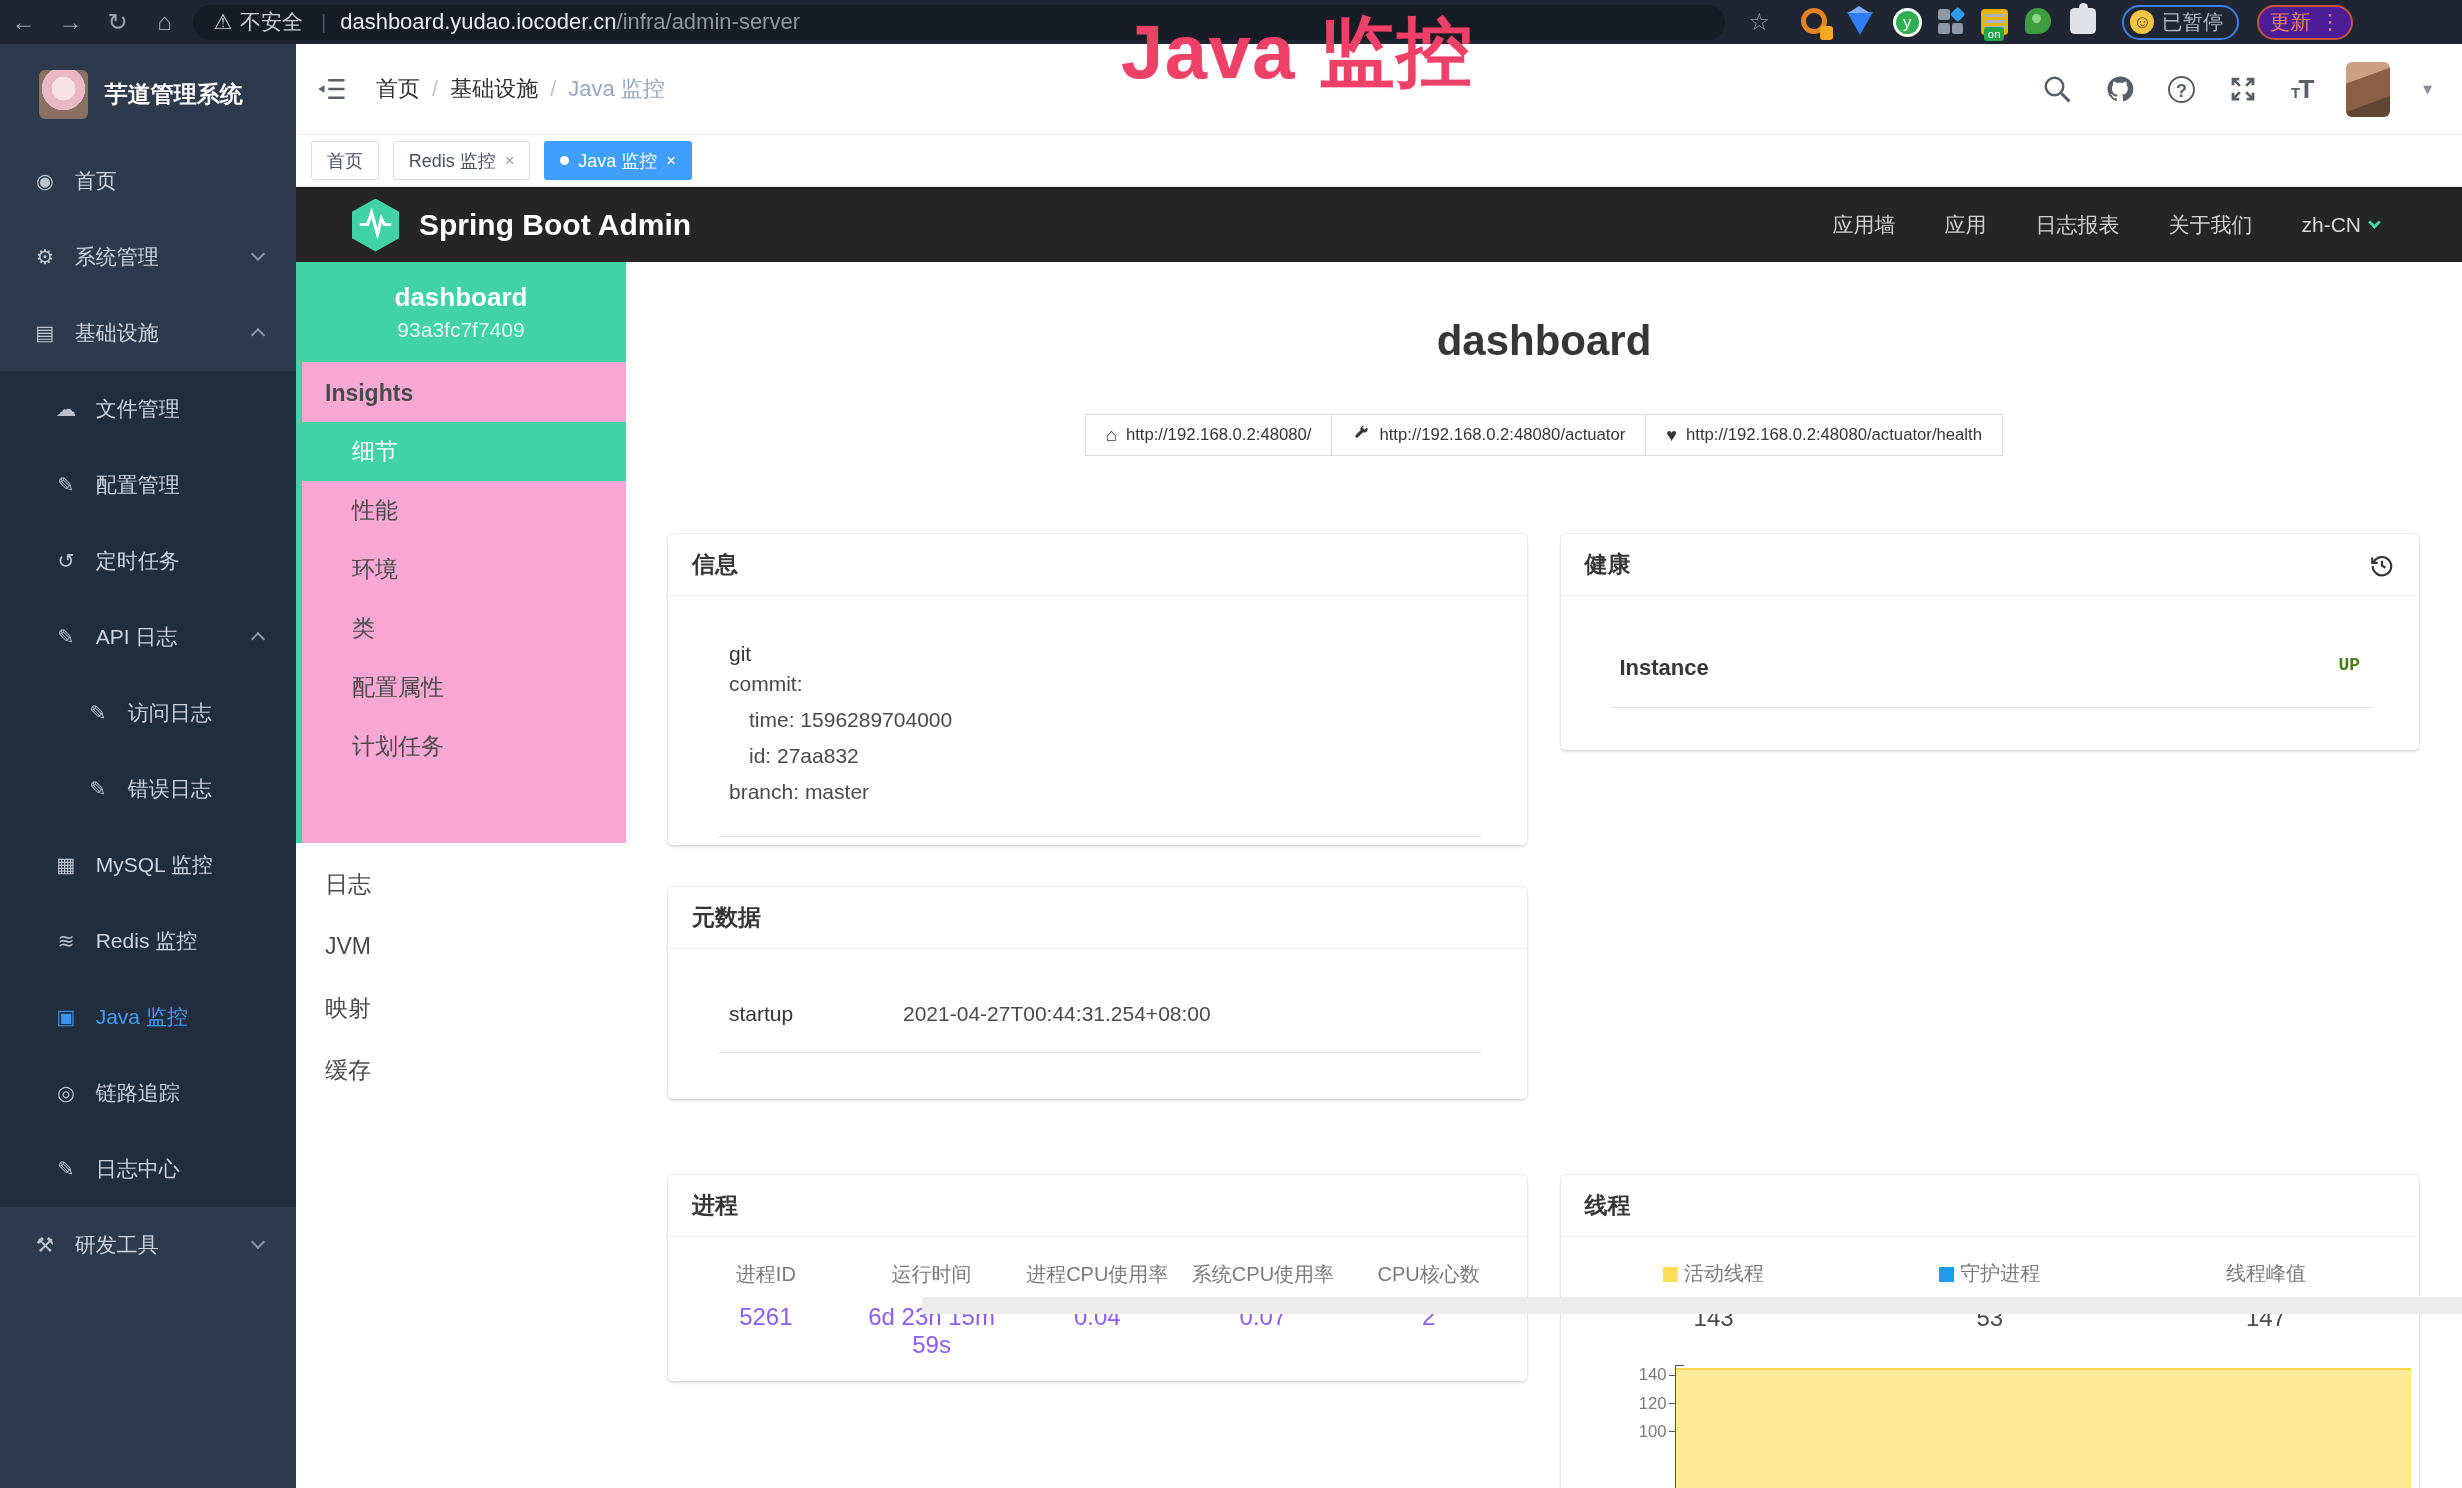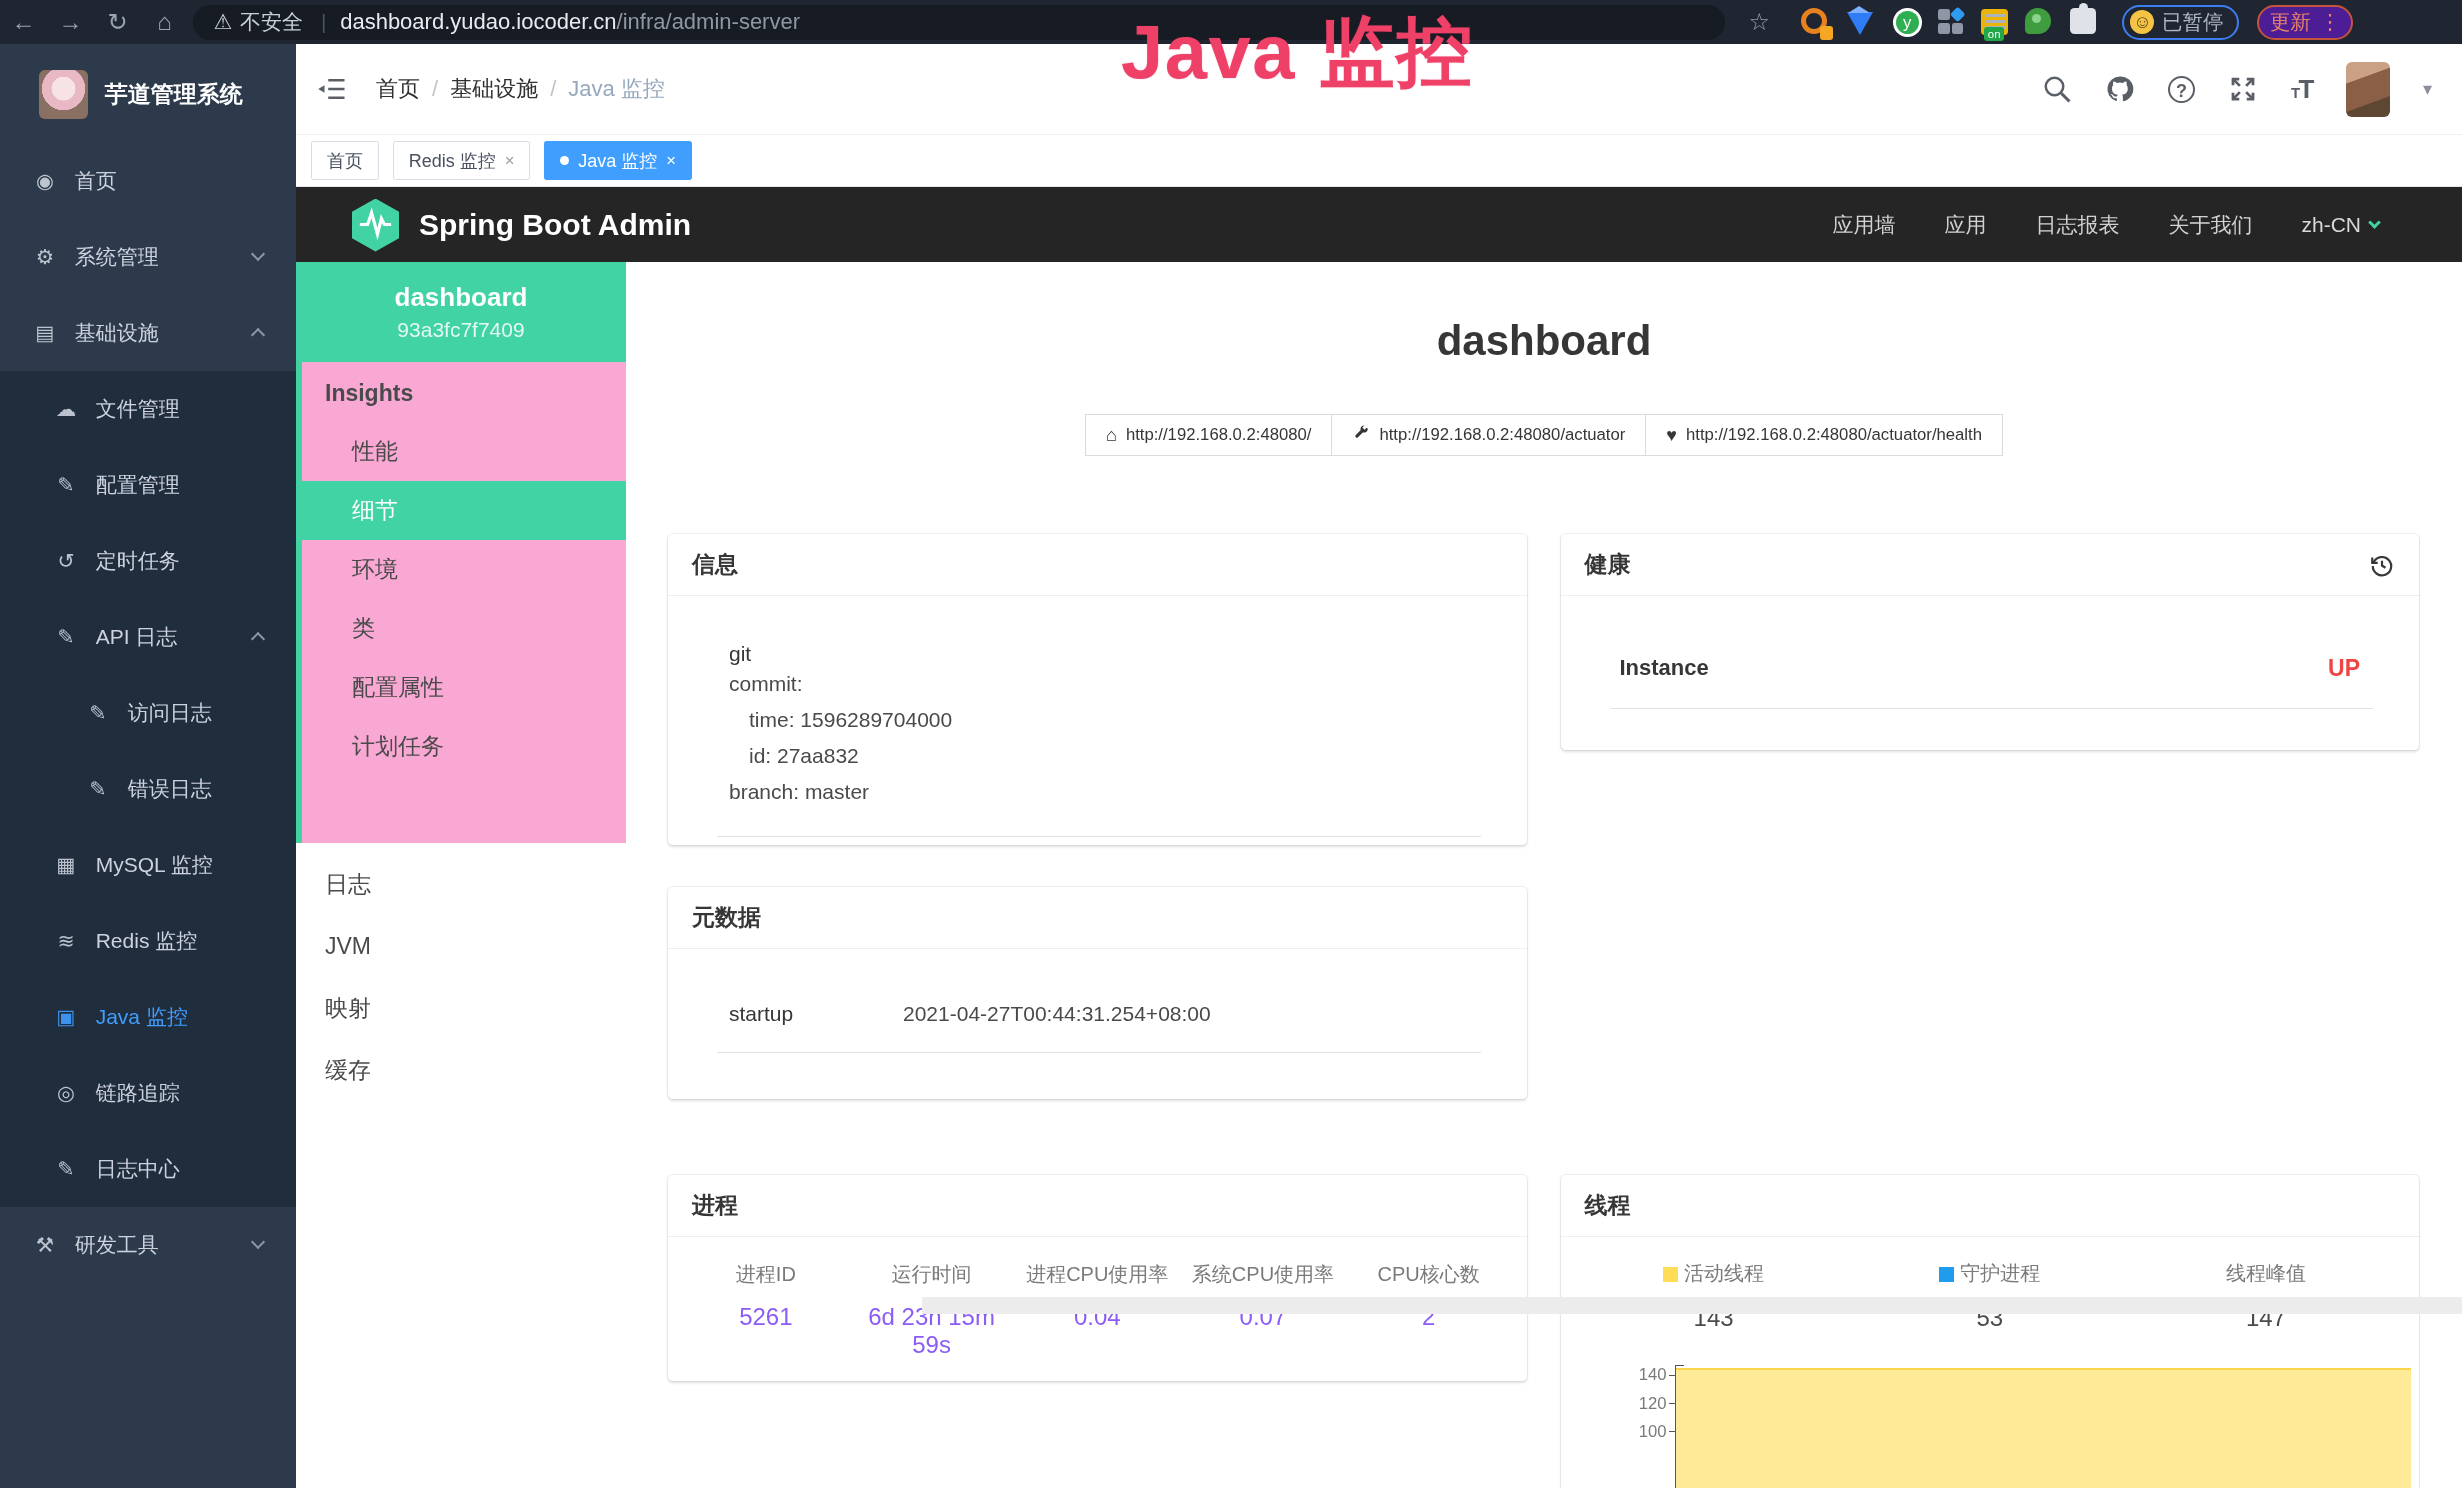--- a/index.html
+++ b/index.html
@@ -138,21 +138,21 @@
 
   .card.info { height:311px; }
   .info-body { display:flex; padding:46px 0 0 61px; font-size:21px; color:#4a4a4a;flex-direction:column; }
   .info-key { width:121px; color:#363636; }
   .info-val div { line-height:36px; }
   .indent { padding-left:20px; }
 
   .card.health { height:216px; }
   .health-row { display:flex; justify-content:space-between; padding:59px 59px 0 59px; }
   .health-name { font-size:22px; color:#363636; font-weight:bold; }
-  .health-status { font-size:23px; font-weight:bold; color:#ef4444; }
+  .health-status { font-size:18px; font-weight:bold; color:#4d7c0f;font-family:Liberation Mono, monospace; }
 
   .card.meta { height:212px; margin-top:42px; }
   .meta-row { display:flex; padding:53px 0 0 61px; font-size:21px; color:#4a4a4a; }
   .meta-key { width:174px; color:#363636; }
 
   .card.process { height:206px; margin-top:76px; }
   .p-heads, .p-vals { display:flex; padding:0 15px; }
   .p-heads { margin-top:24px; }
   .p-heads span { flex:1; text-align:center; font-size:20px; color:#7a7a7a; }
   .p-vals { margin-top:15px; }
@@ -388,22 +388,22 @@
     </div>
 
     <div class="sba-body">
       <div class="sba-side">
         <div class="inst-head">
           <div class="inst-name">dashboard</div>
           <div class="inst-id">93a3fc7f7409</div>
         </div>
         <div class="insights">
           <div class="insights-label">Insights</div>
+          <div class="side-item active">细节</div>
           <div class="side-item">性能</div>
-          <div class="side-item active">细节</div>
           <div class="side-item">环境</div>
           <div class="side-item">类</div>
           <div class="side-item">配置属性</div>
           <div class="side-item">计划任务</div>
         </div>
         <div class="root-items">
           <div class="side-item">日志</div>
           <div class="side-item">JVM</div>
           <div class="side-item">映射</div>
           <div class="side-item">缓存</div>

